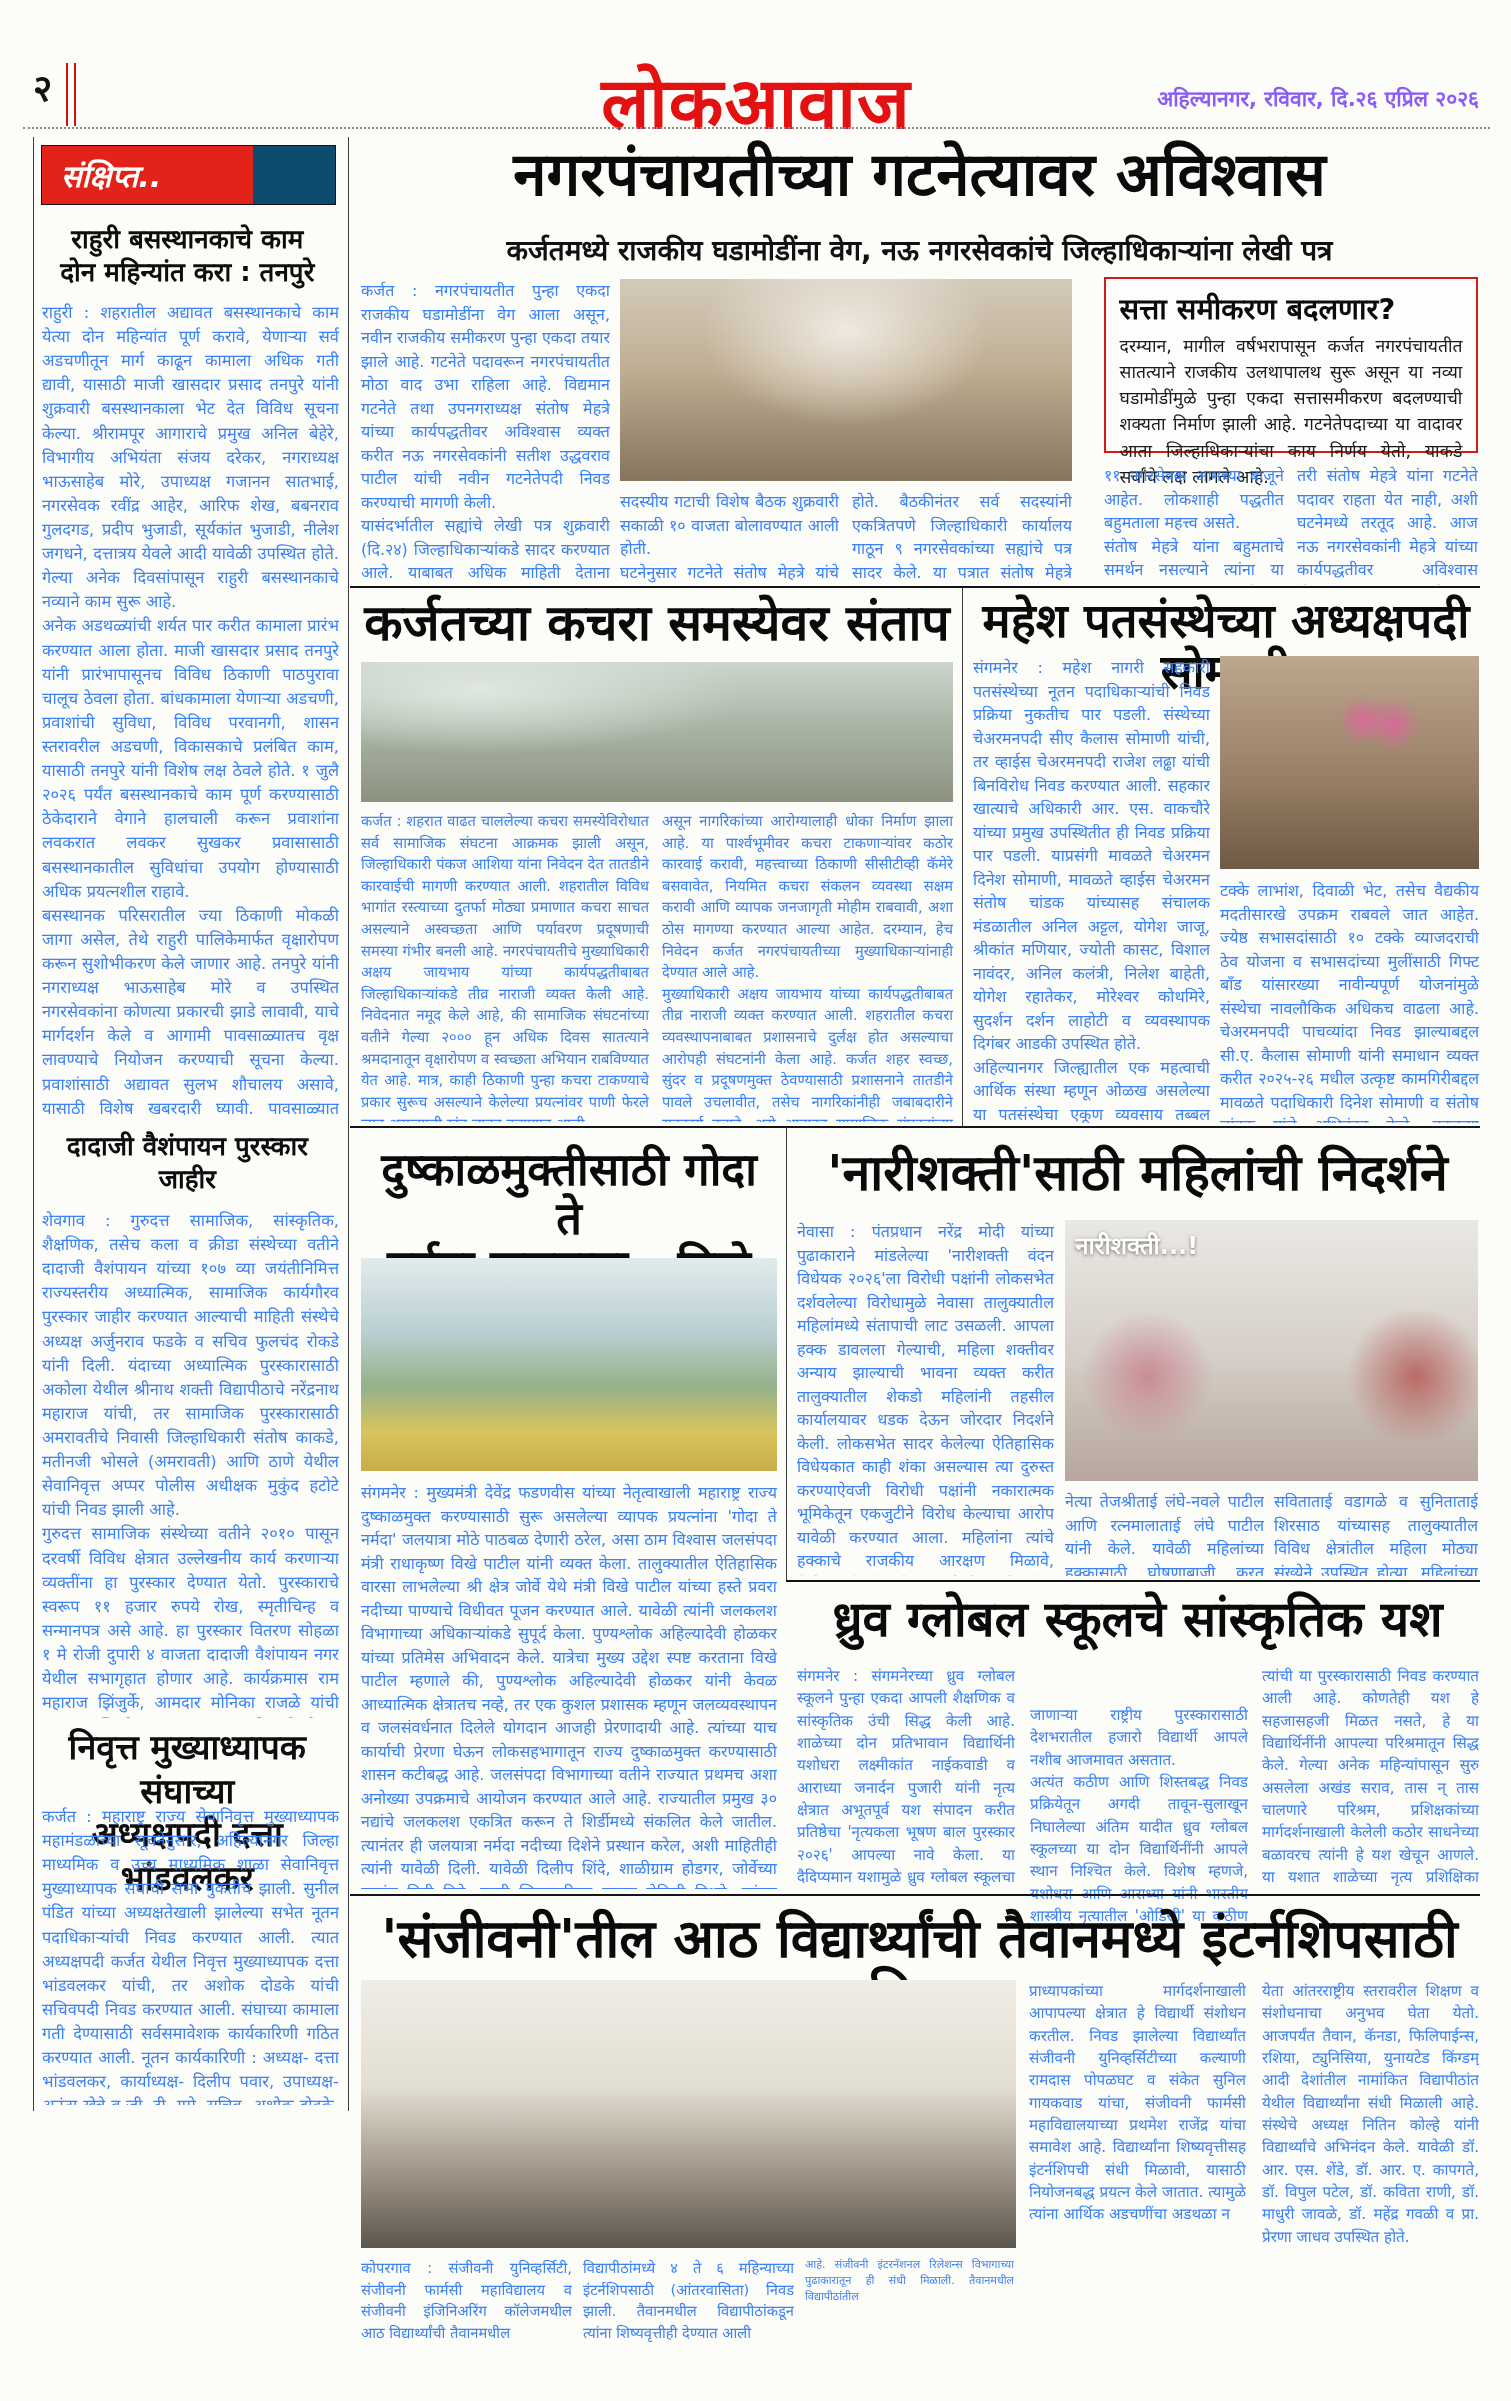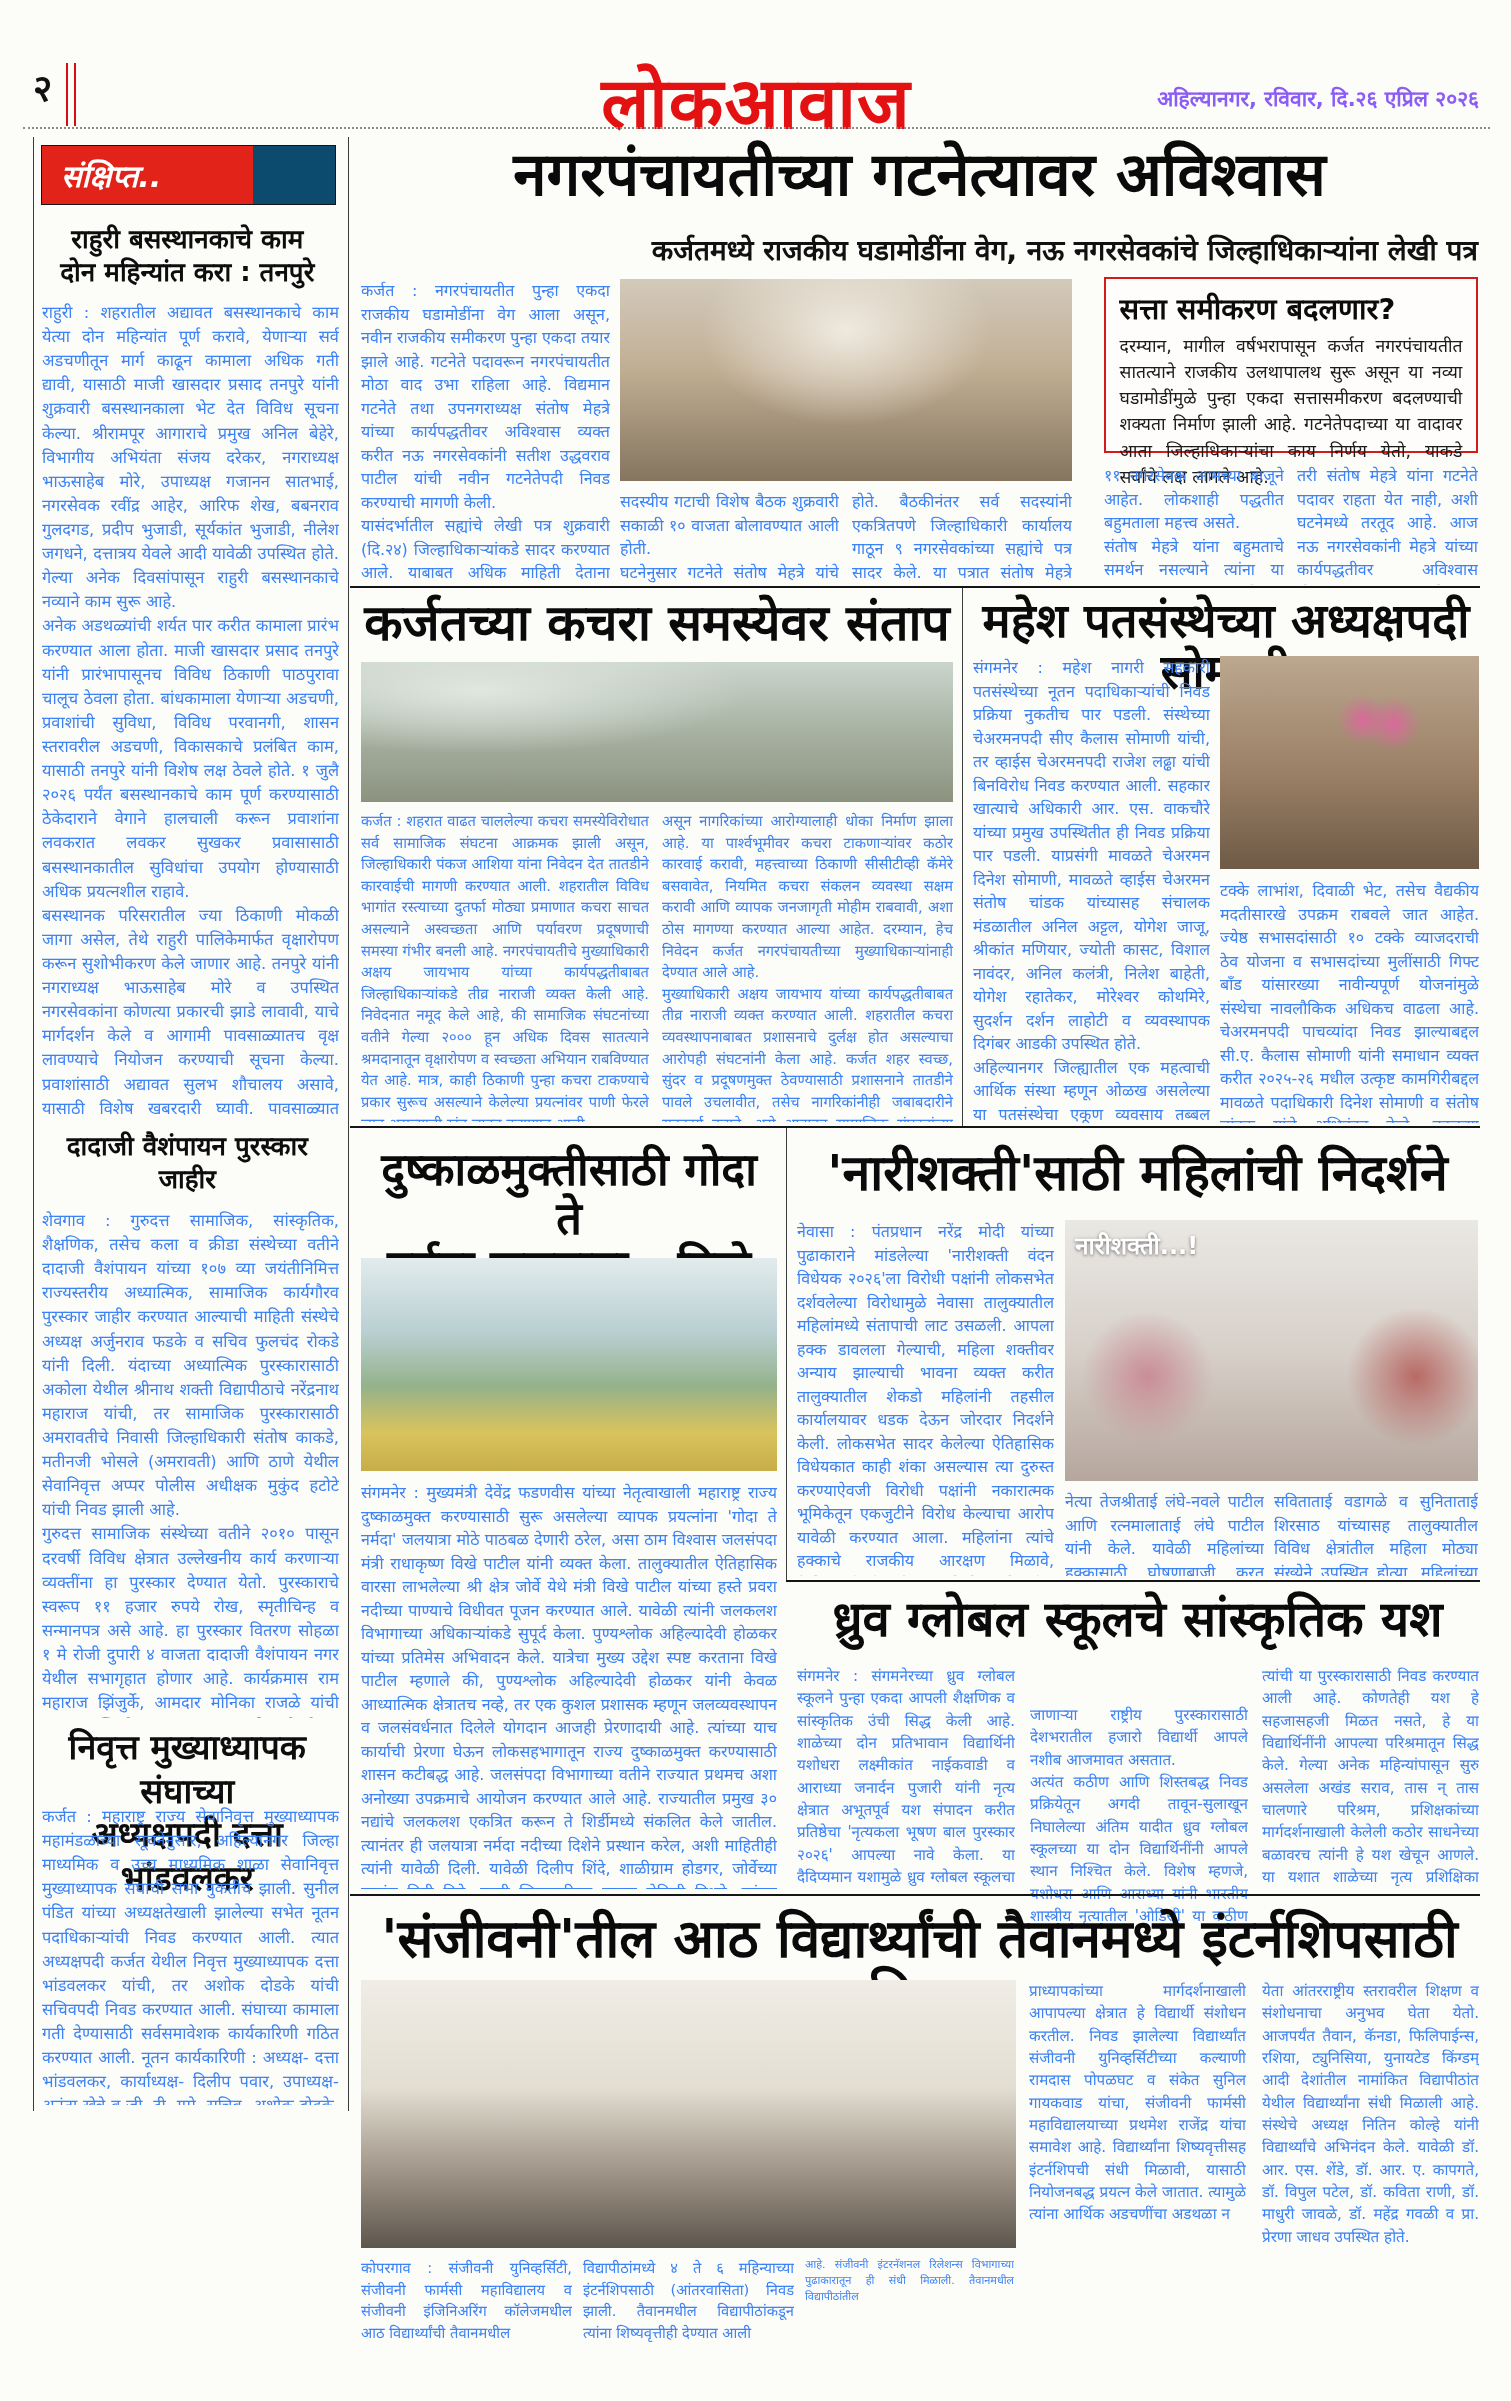--- a/index.html
+++ b/index.html
@@ -1,20 +1,20 @@
 <!DOCTYPE html>
 <html style="font-size:9px"><head>
 <meta charset="utf-8">
 <style>
   html,body{margin:0;padding:0;background:#dddcd6;}
   .canvas{position:relative;width:1512px;height:2401px;background:#fcfcf9;
           font-family:"DejaVu Sans",sans-serif;color:#141414;overflow:hidden;}
   .abs{position:absolute;}
   .headline{font-weight:900;text-align:center;color:#0a0a0a;white-space:pre-line;line-height:1.08;}
-  .subhead{font-weight:700;text-align:right;color:#111;}
+  .subhead{font-weight:700;text-align:center;color:#111;}
   .body-text{text-align:justify;white-space:pre-line;overflow:hidden;color:#3b82f6;line-height:1.47;}
   .side-title{font-weight:800;text-align:center;white-space:pre-line;line-height:1.28;color:#0d0d0d;}
   .rule-h{position:absolute;background:#151515;}
   .rule-v{position:absolute;background:#3c3c3c;}
   .dotted-rule{position:absolute;border-top:2.3px dotted #8a8a8a;height:0;}
   .photo{position:absolute;overflow:hidden;}
   .photo-label{position:absolute;top:8px;left:10.2px;color:#ffffff;font-weight:800;
                font-size:24px;text-shadow:0 1.1px 3.4px rgba(0,0,0,.55);}
   .masthead{font-weight:900;color:#e31111;text-align:center;letter-spacing:1.1px;}
   .dateline{font-weight:700;text-align:right;color:#8b5cf6;}

